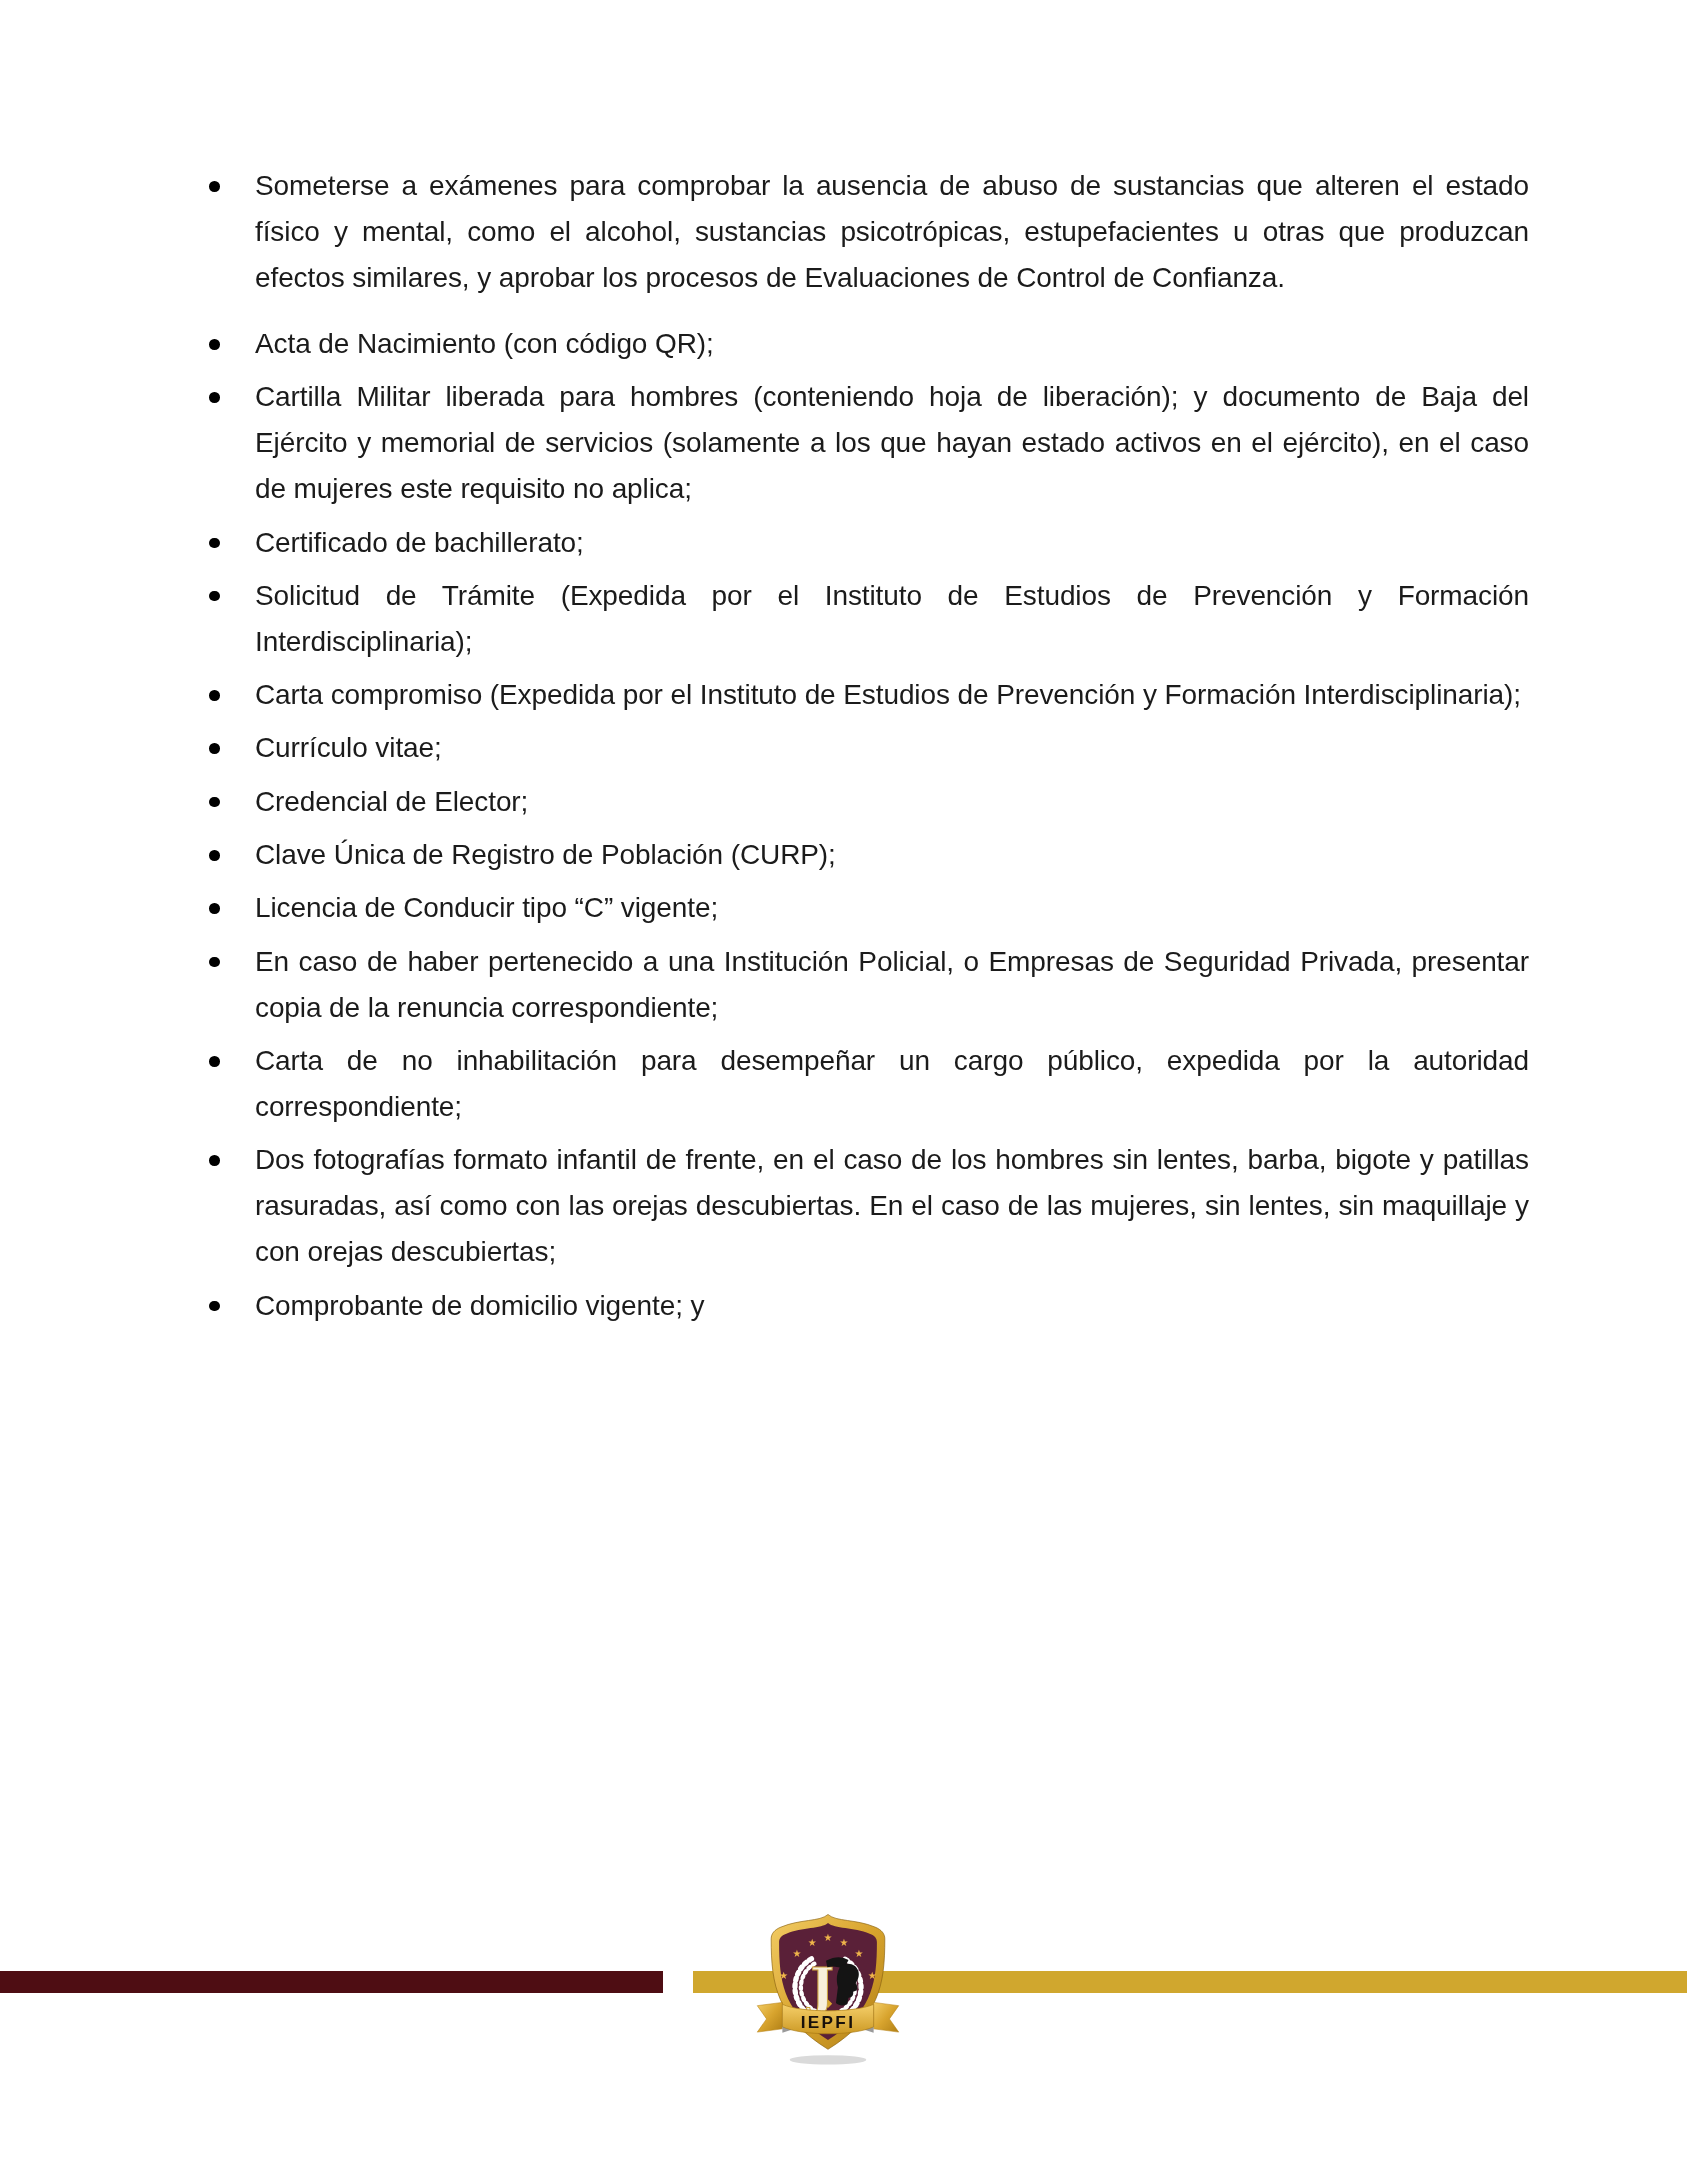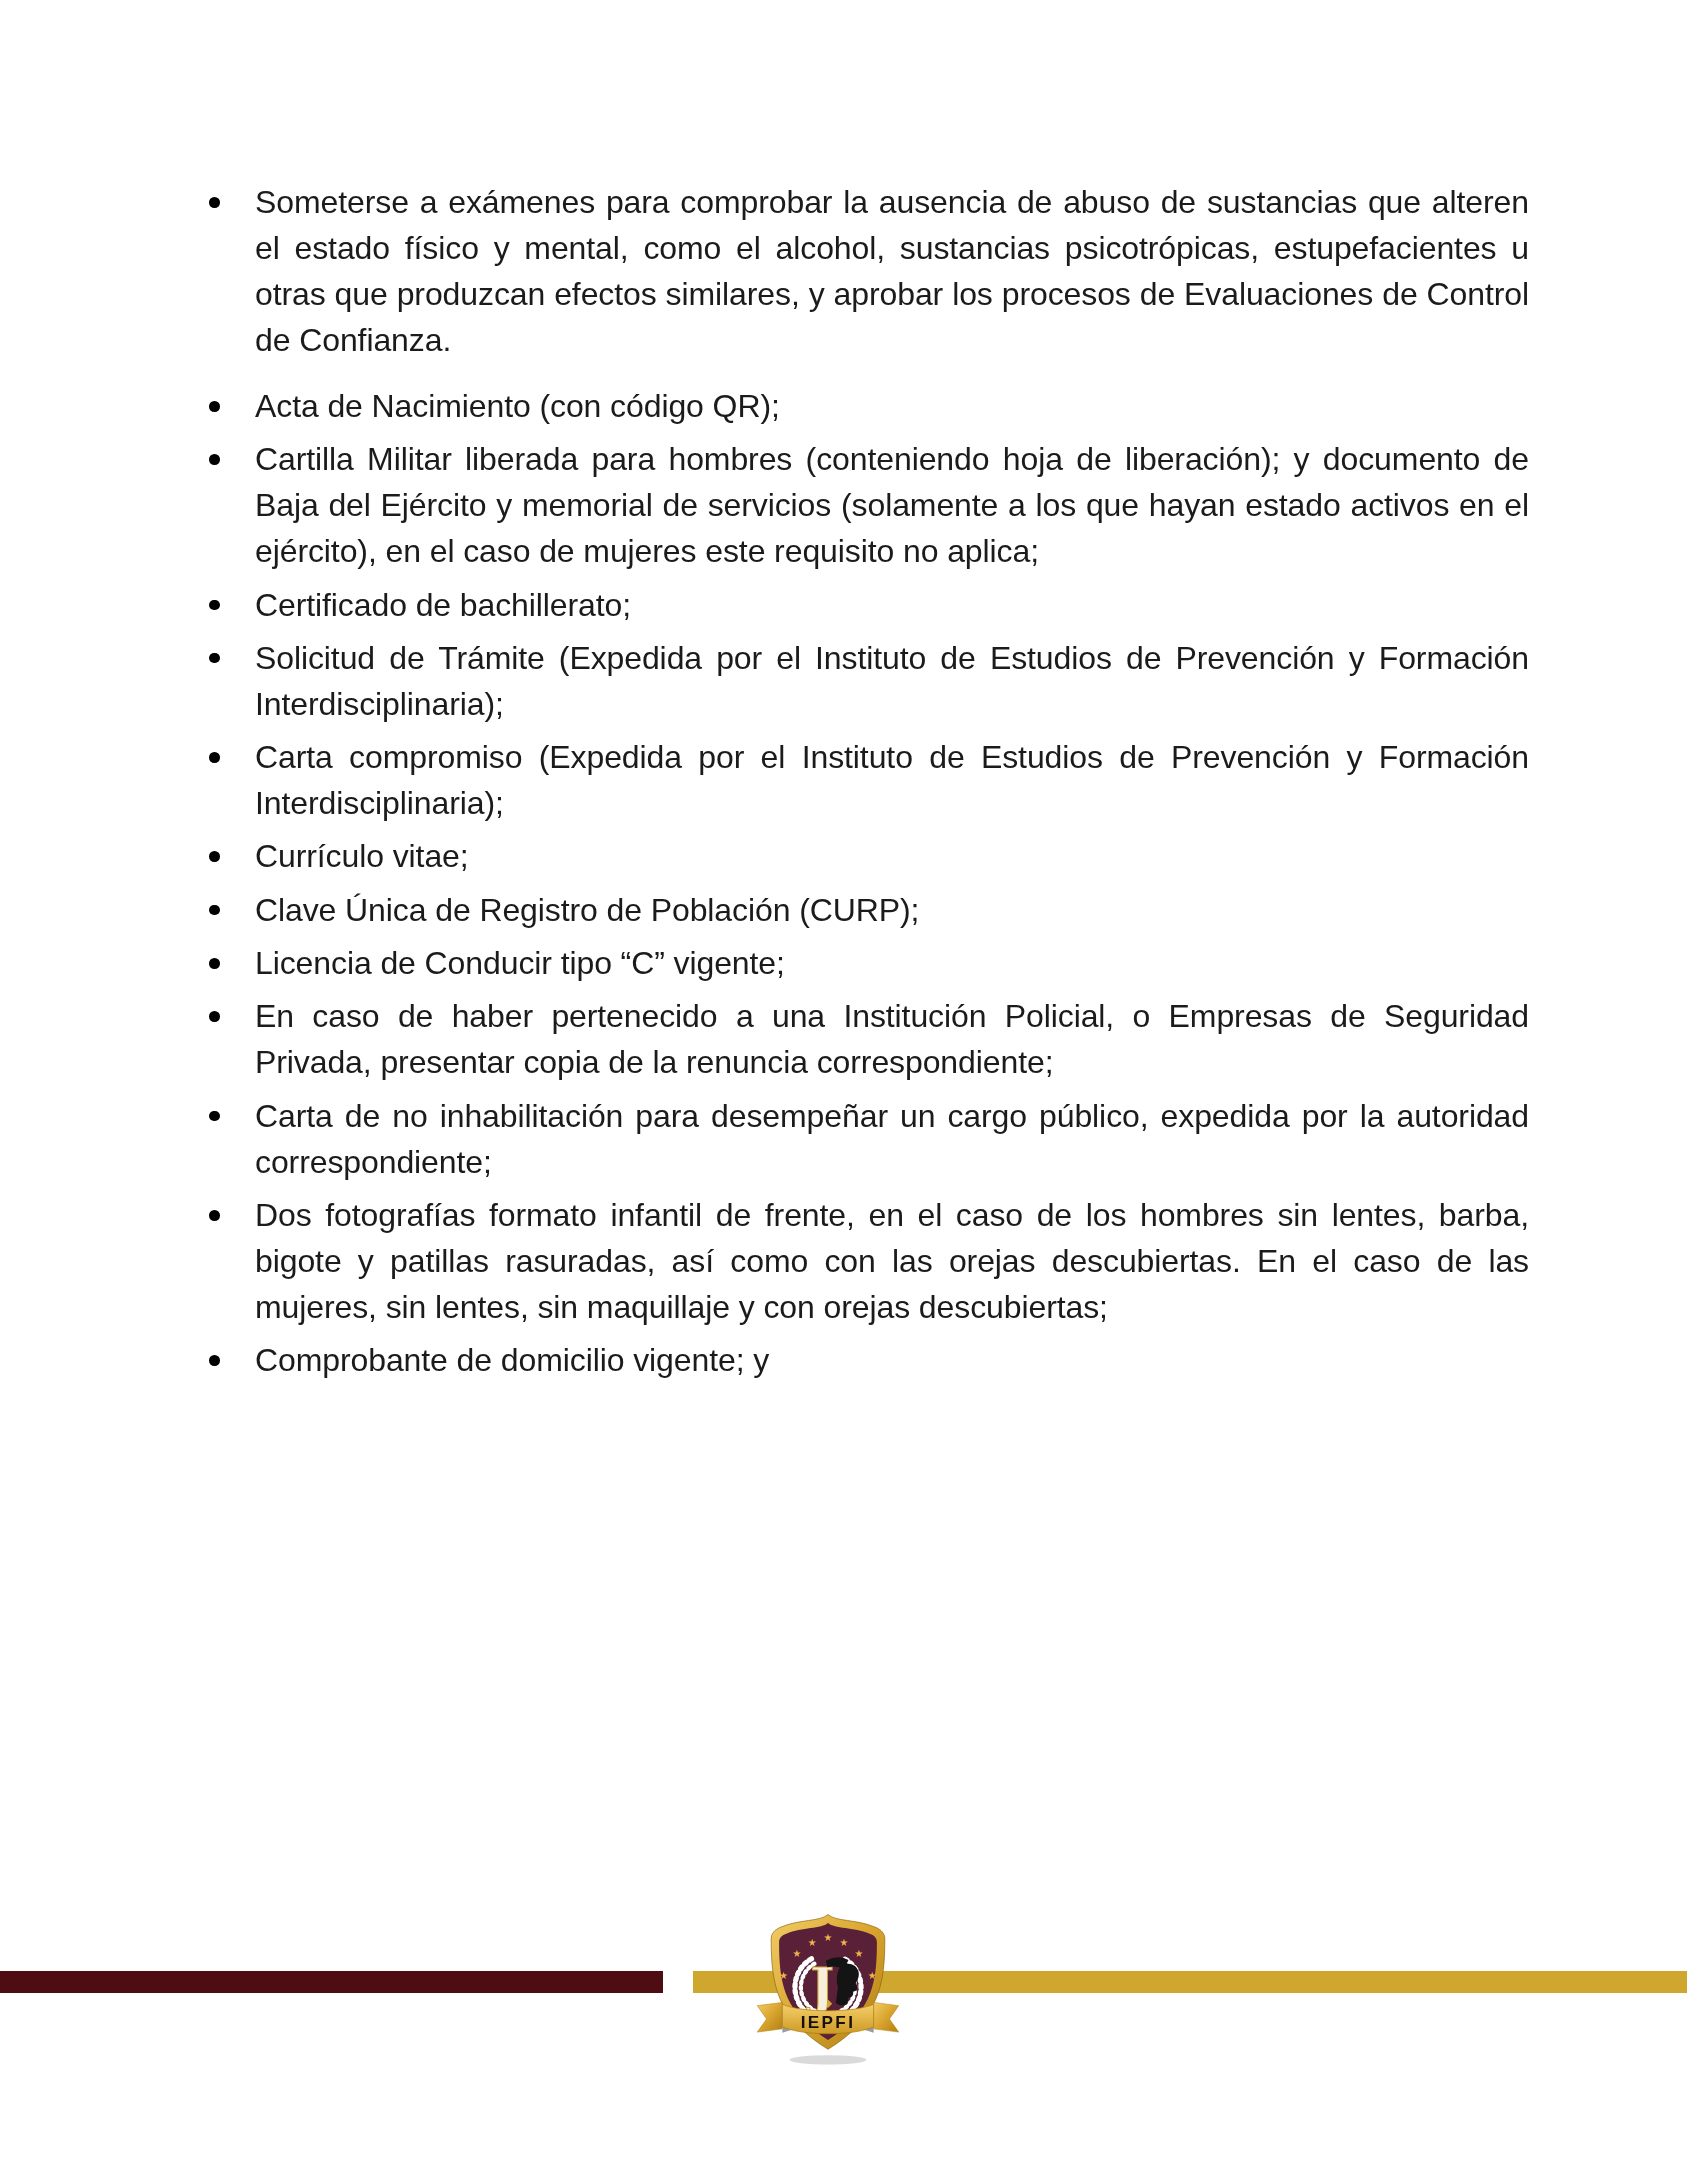--- a/index.html
+++ b/index.html
@@ -12,23 +12,23 @@
     width: 1687px;
     height: 2183px;
     background: #ffffff;
     overflow: hidden;
     font-family: "Liberation Sans", "DejaVu Sans", sans-serif;
     color: #1b1b1b;
   }
   .content {
     position: absolute;
     left: 255px;
-    top: 179px;
+    top: 163px;
     width: 1274px;
-    font-size: 32px;
+    font-size: 28px;
     line-height: 46px;
     letter-spacing: -0.1px;
   }
   ul.blist {
     list-style: none;
     margin: 0;
     padding: 0;
   }
   ul.blist li {
     position: relative;
@@ -87,20 +87,21 @@
     </ul>
 
 
     <ul class="blist reqs">
         <li>Acta de Nacimiento (con código QR);</li>
         <li>Cartilla Militar liberada para hombres (conteniendo hoja de liberación); y documento de Baja del Ejército y memorial de servicios (solamente a los que hayan estado activos en el ejército), en el caso de mujeres este requisito no aplica;</li>
         <li>Certificado de bachillerato;</li>
         <li> Solicitud de Trámite (Expedida por el Instituto de Estudios de Prevención y Formación Interdisciplinaria);</li>
         <li>Carta compromiso (Expedida por el Instituto de Estudios de Prevención y Formación Interdisciplinaria);</li>
         <li>Currículo vitae;</li>
+        <li>Credencial de Elector;</li>
         <li>Clave Única de Registro de Población (CURP);</li>
         <li> Licencia de Conducir tipo “C” vigente;</li>
         <li> En caso de haber pertenecido a una Institución Policial, o Empresas de Seguridad Privada, presentar copia de la renuncia correspondiente;</li>
         <li>Carta de no inhabilitación para desempeñar un cargo público, expedida por la autoridad correspondiente;</li>
         <li> Dos fotografías formato infantil de frente, en el caso de los hombres sin lentes, barba, bigote y patillas rasuradas, así como con las orejas descubiertas. En el caso de las mujeres, sin lentes, sin maquillaje y con orejas descubiertas;</li>
         <li> Comprobante de domicilio vigente; y</li>
       </ul>
 
   </div>
 

